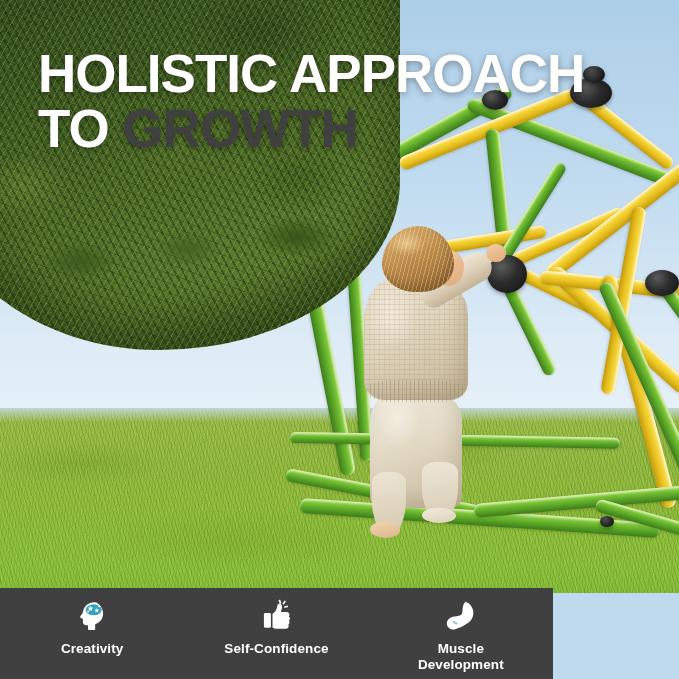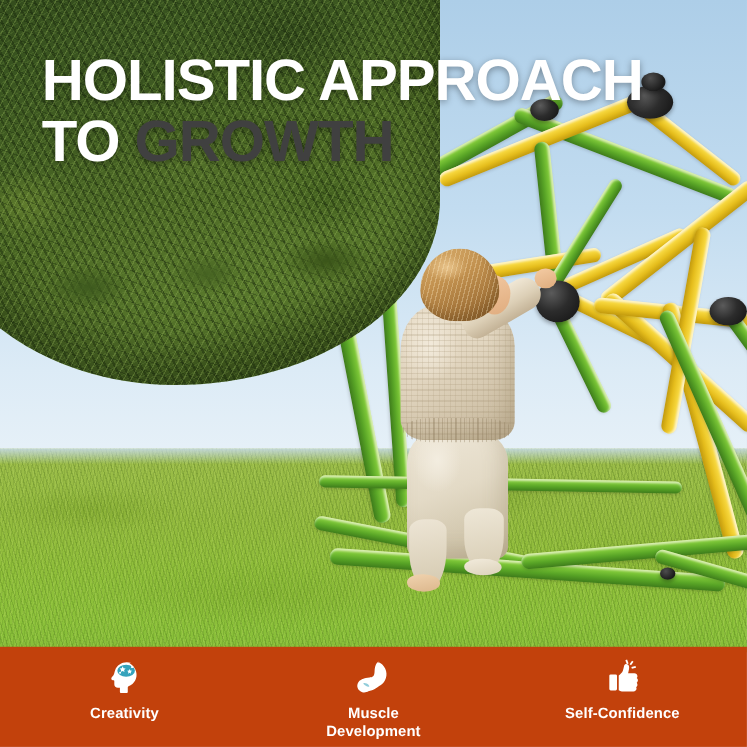--- a/index.html
+++ b/index.html
@@ -182,22 +182,22 @@
     font-size:53px;line-height:0.97;letter-spacing:-1px;
     color:#FFFFFF;
     text-shadow:0 2px 7px rgba(0,0,0,.35);
     font-family:"Liberation Sans",sans-serif;
   }
   .headline .l2{display:block;margin-top:4px;}
   .headline .accent{color:#404040;}
 
   
   .footer{
-    position:absolute;left:0;top:588px;width:679px;height:91px;
-    background:#c2410c;
+    position:absolute;left:0;top:588px;width:553px;height:91px;
+    background:#404040;
     display:flex;align-items:flex-start;
   }
   .feature{
     flex:1 1 0;display:flex;flex-direction:column;align-items:center;
     padding-top:7px;
   }
   .feature .ico{height:42px;display:flex;align-items:center;justify-content:center;}
   .feature .cap{
     margin-top:4px;color:#FFFFFF;font-size:13.5px;font-weight:bold;
     text-align:center;line-height:1.16;letter-spacing:.1px;
@@ -300,38 +300,38 @@
           <circle cx="32.6" cy="12.3" r="1.3" fill="#FFFFFF"></circle>
           <circle cx="19.4" cy="18.6" r="1.1" fill="#FFFFFF"></circle>
         </svg>
       </div>
       <div class="cap">Creativity</div>
     </div>
 
     <div class="feature">
       <div class="ico">
         <svg width="40" height="40" viewBox="0 0 48 48" aria-hidden="true">
+          <rect x="9.5" y="20.5" width="8.4" height="17.5" rx="1.6" fill="#FFFFFF"></rect>
+          <path fill="#FFFFFF" d="M19.8 21.6c1.9-1.3 3.6-3 4.5-5.1.7-1.6.8-3.4 1.3-5.1.3-1 .9-2 2-2.2 1.3-.3 2.7.6 3.2 1.8.6 1.5.3 3.1 0 4.6-.2 1.2-.6 2.4-.8 3.6h6.8c1.8 0 3.4 1.4 3.4 3.2 0 .8-.3 1.5-.8 2.1.8.6 1.3 1.5 1.3 2.5 0 1-.5 2-1.3 2.6.5.6.8 1.3.8 2.1 0 1.1-.6 2.1-1.5 2.6.3.5.5 1.1.5 1.7 0 1.8-1.5 3.2-3.3 3.2H24.6c-1.7 0-3.4-.5-4.8-1.5V21.6z"></path>
+          <path fill="#FFFFFF" d="M28.9 4.3l1.6 4.4-1.9.7-1.6-4.4z"></path>
+          <path fill="#FFFFFF" d="M35.9 6.7l-2.7 3.8-1.6-1.2 2.7-3.8z"></path>
+          <path fill="#FFFFFF" d="M38.6 13.2l-4.5 1.2-.5-1.9 4.5-1.2z"></path>
+        </svg>
+      </div>
+      <div class="cap">Self-Confidence</div>
+    </div>
+
+    <div class="feature">
+      <div class="ico">
+        <svg width="40" height="40" viewBox="0 0 48 48" aria-hidden="true">
           <path fill="#FFFFFF" d="M30.6 6.4c-1.6.6-2.7 2-3.4 3.5-1.1 2.4-1.3 5-1.4 7.6-.1 1.8-.3 3.8-1.6 5.1-1 1-2.5 1.2-3.9 1.3-2.7.2-5.6.4-7.8 2-2.1 1.5-3.2 4.2-2.8 6.7.4 2.6 2.3 4.9 4.8 5.9 2.4.9 5.1.6 7.5-.3 2.5-.9 4.7-2.4 7-3.8 2.5-1.6 5.1-3.1 6.9-5.4 2.1-2.6 3.1-6.1 2.9-9.4-.2-3.6-1.8-7.1-4.3-9.6-1.1-1.1-2.4-2.1-3.9-2.5-.7-.2-1.4-.2-2 .9z"></path>
           <path fill="#FFFFFF" d="M13.9 25.5c-2.2.3-4.3 1.4-5.6 3.2-1.4 1.9-1.7 4.5-.9 6.7.8 2.2 2.7 3.9 5 4.5 2.4.6 5 .1 7-1.3 1.5-1 2.6-2.6 2.9-4.4.3-1.9-.3-3.9-1.6-5.3-1.7-2-4.3-3-6.8-3.4z"></path>
           <path fill="#35A3BC" d="M15.9 30.2c1.7.2 3.2 1.2 4 2.7.4.8.1 1.3-.7 1.2-2.1-.3-4-1.4-5.3-3-.5-.7-.2-1.2.6-1.1.5 0 1 .1 1.4.2z" opacity=".55"></path>
         </svg>
       </div>
       <div class="cap">
         <div>Muscle</div>
         <div>Development</div>
       </div>
     </div>
 
-    <div class="feature">
-      <div class="ico">
-        <svg width="40" height="40" viewBox="0 0 48 48" aria-hidden="true">
-          <rect x="9.5" y="20.5" width="8.4" height="17.5" rx="1.6" fill="#FFFFFF"></rect>
-          <path fill="#FFFFFF" d="M19.8 21.6c1.9-1.3 3.6-3 4.5-5.1.7-1.6.8-3.4 1.3-5.1.3-1 .9-2 2-2.2 1.3-.3 2.7.6 3.2 1.8.6 1.5.3 3.1 0 4.6-.2 1.2-.6 2.4-.8 3.6h6.8c1.8 0 3.4 1.4 3.4 3.2 0 .8-.3 1.5-.8 2.1.8.6 1.3 1.5 1.3 2.5 0 1-.5 2-1.3 2.6.5.6.8 1.3.8 2.1 0 1.1-.6 2.1-1.5 2.6.3.5.5 1.1.5 1.7 0 1.8-1.5 3.2-3.3 3.2H24.6c-1.7 0-3.4-.5-4.8-1.5V21.6z"></path>
-          <path fill="#FFFFFF" d="M28.9 4.3l1.6 4.4-1.9.7-1.6-4.4z"></path>
-          <path fill="#FFFFFF" d="M35.9 6.7l-2.7 3.8-1.6-1.2 2.7-3.8z"></path>
-          <path fill="#FFFFFF" d="M38.6 13.2l-4.5 1.2-.5-1.9 4.5-1.2z"></path>
-        </svg>
-      </div>
-      <div class="cap">Self-Confidence</div>
-    </div>
-
   </div>
 </div>
 
 </body></html>

